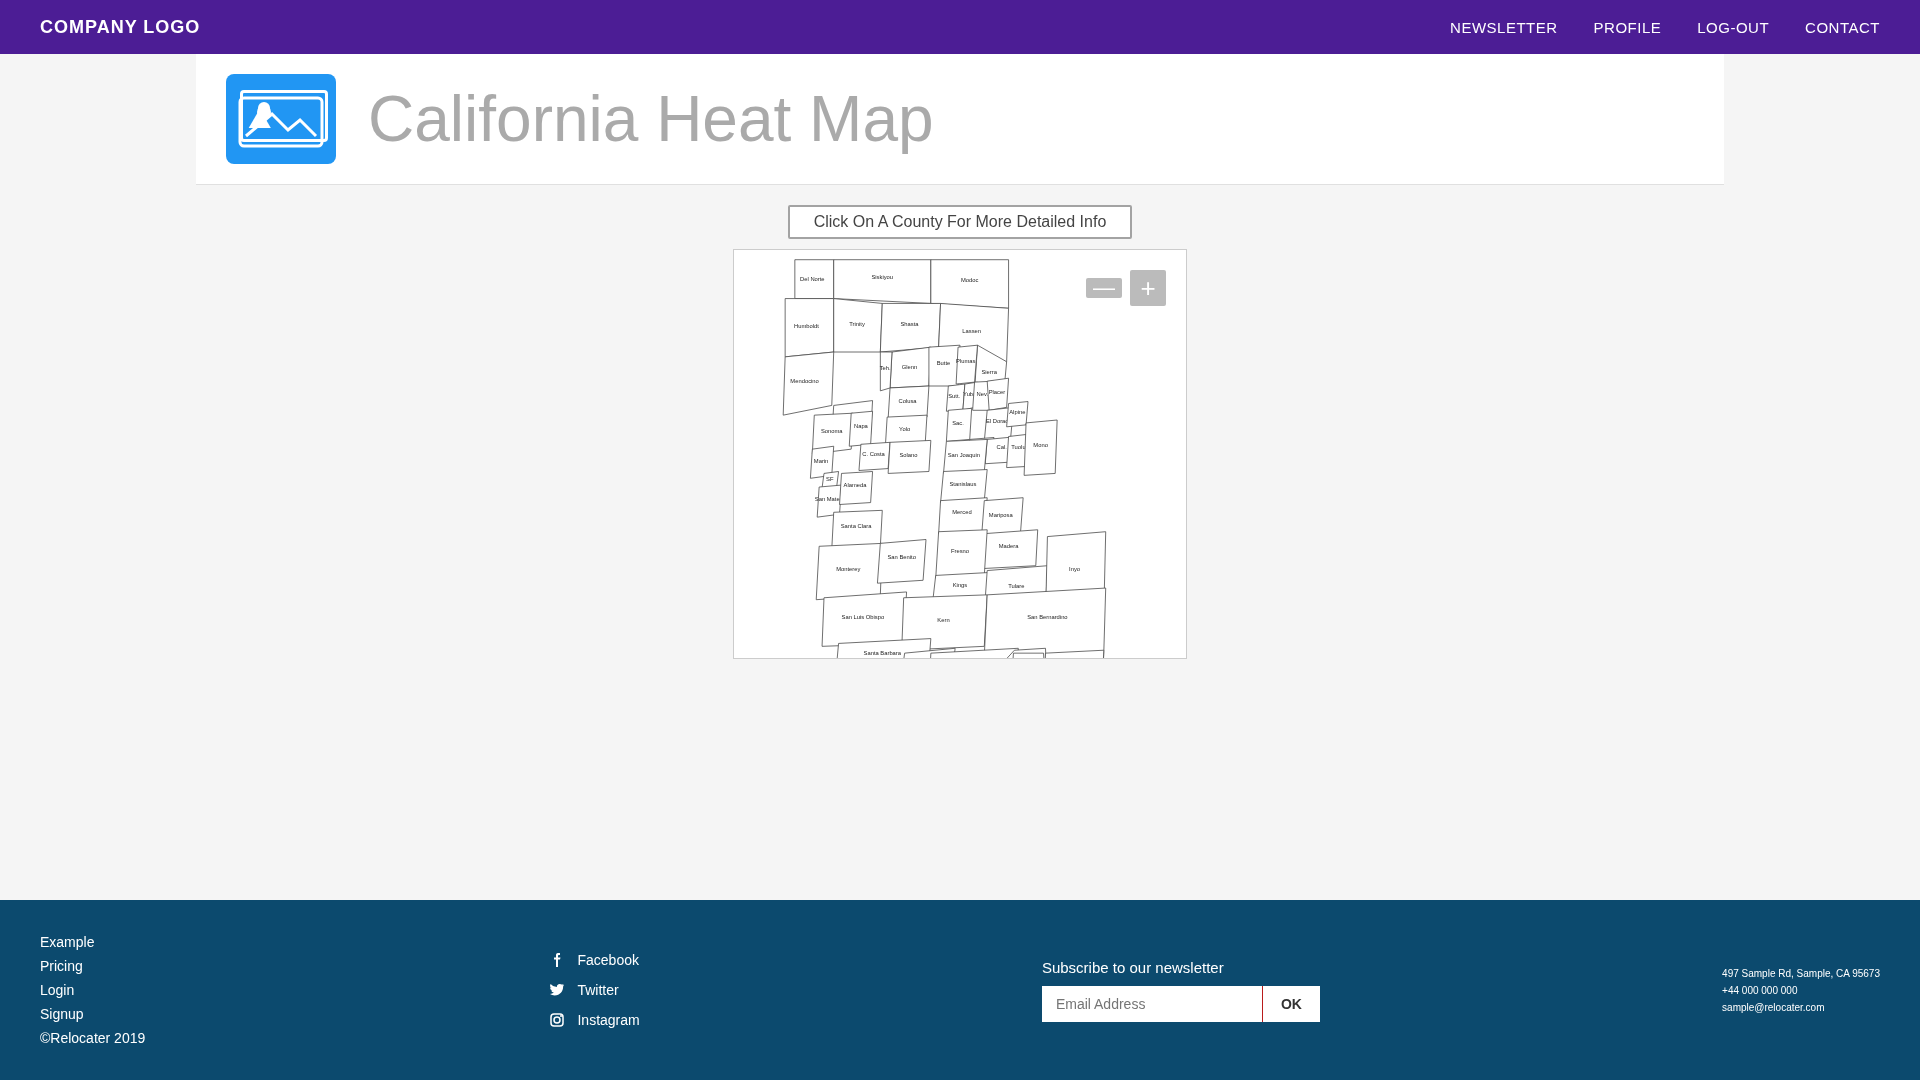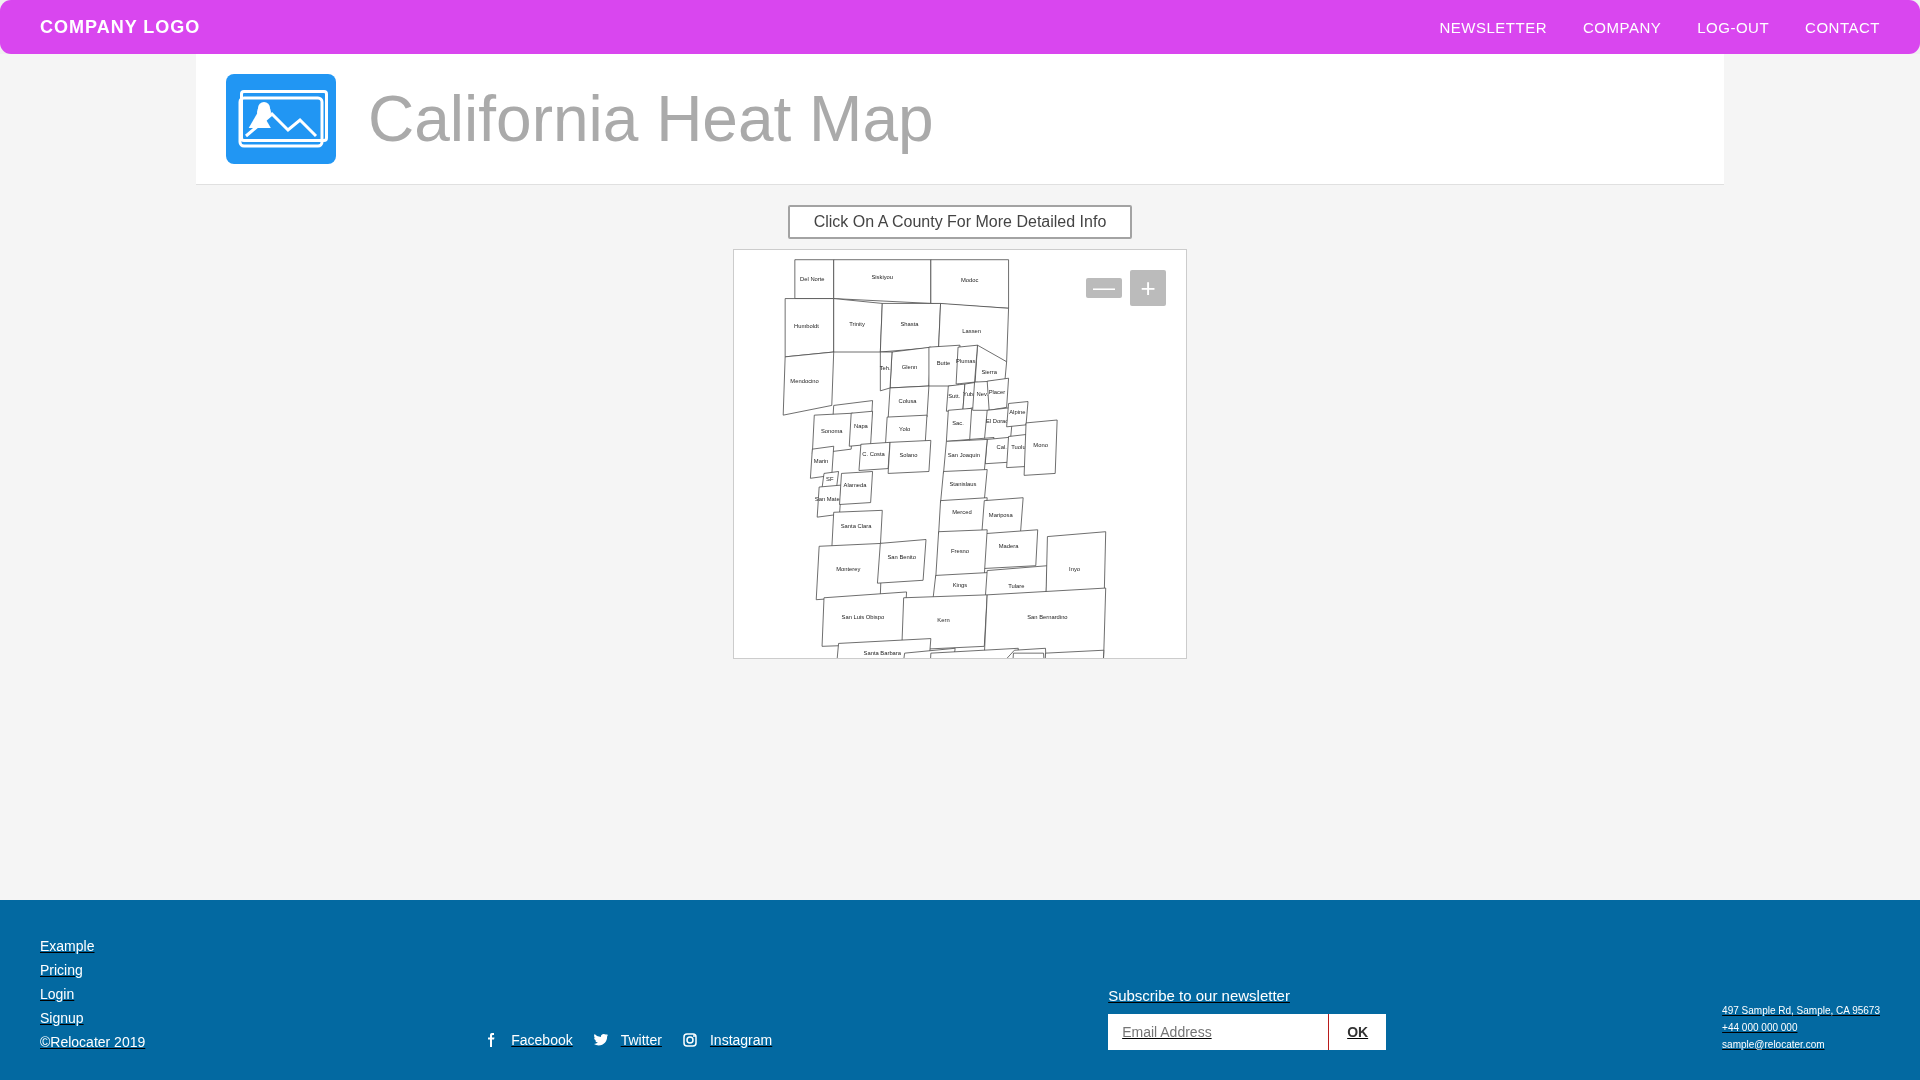--- a/index.html
+++ b/index.html
@@ -1,29 +1,28 @@
 <!DOCTYPE html>
 <html><head>
   <meta charset="utf-8">
   <style>
     * { margin: 0; padding: 0; box-sizing: border-box; }
     body { font-family: Arial, sans-serif; background: #f0f0f0; width: 1920px; min-height: 1080px; }
 
     
     .navbar {
-      background: #d946ef;
+      background: #4c1d95;
       height: 54px;
       display: flex;
       align-items: center;
       justify-content: space-between;
       padding: 0 40px;
       position: fixed;
       top: 0; left: 0; right: 0;
       z-index: 100;
-      border-radius: 11px;
     }
     .navbar-brand {
       color: white;
       font-size: 18px;
       font-weight: bold;
       letter-spacing: 1px;
     }
     .navbar-links {
       display: flex;
       gap: 36px;
@@ -154,48 +153,47 @@
     }
 
     
     .ca-map {
       width: 100%;
       height: 100%;
     }
 
     
     .footer {
-      background: #0369a1;
+      background: #0c4a6e;
       padding: 30px 40px;
       display: flex;
       justify-content: space-between;
-      align-items: flex-end;
+      align-items: center;
       min-height: 180px;
-      text-decoration: underline;
     }
     .footer-col {
       display: flex;
       flex-direction: column;
       gap: 8px;
     }
     .footer-col a, .footer-col span {
       color: white;
       text-decoration: none;
       font-size: 14px;
       cursor: pointer;
     }
     .footer-copyright {
       color: white;
       font-size: 12px;
       margin-top: auto;
     }
     .footer-social {
       display: flex;
-      flex-direction: row;
-      gap: 18px;
+      flex-direction: column;
+      gap: 10px;
     }
     .social-item {
       display: flex;
       align-items: center;
       gap: 10px;
       color: white;
       font-size: 14px;
     }
     .social-icon {
       width: 20px;
@@ -247,21 +245,21 @@
       font-size: 10px;
     }
   </style>
 </head>
 <body>
 
 <nav class="navbar">
   <span class="navbar-brand">COMPANY LOGO</span>
   <div class="navbar-links">
     <a>NEWSLETTER</a>
-    <a>COMPANY</a>
+    <a>PROFILE</a>
     <a>LOG-OUT</a>
     <a>CONTACT</a>
   </div>
 </nav>
 
 <div class="main-content">
 
   <div class="header-card">
     <div class="logo-placeholder">
       <div class="logo-dot"></div>

